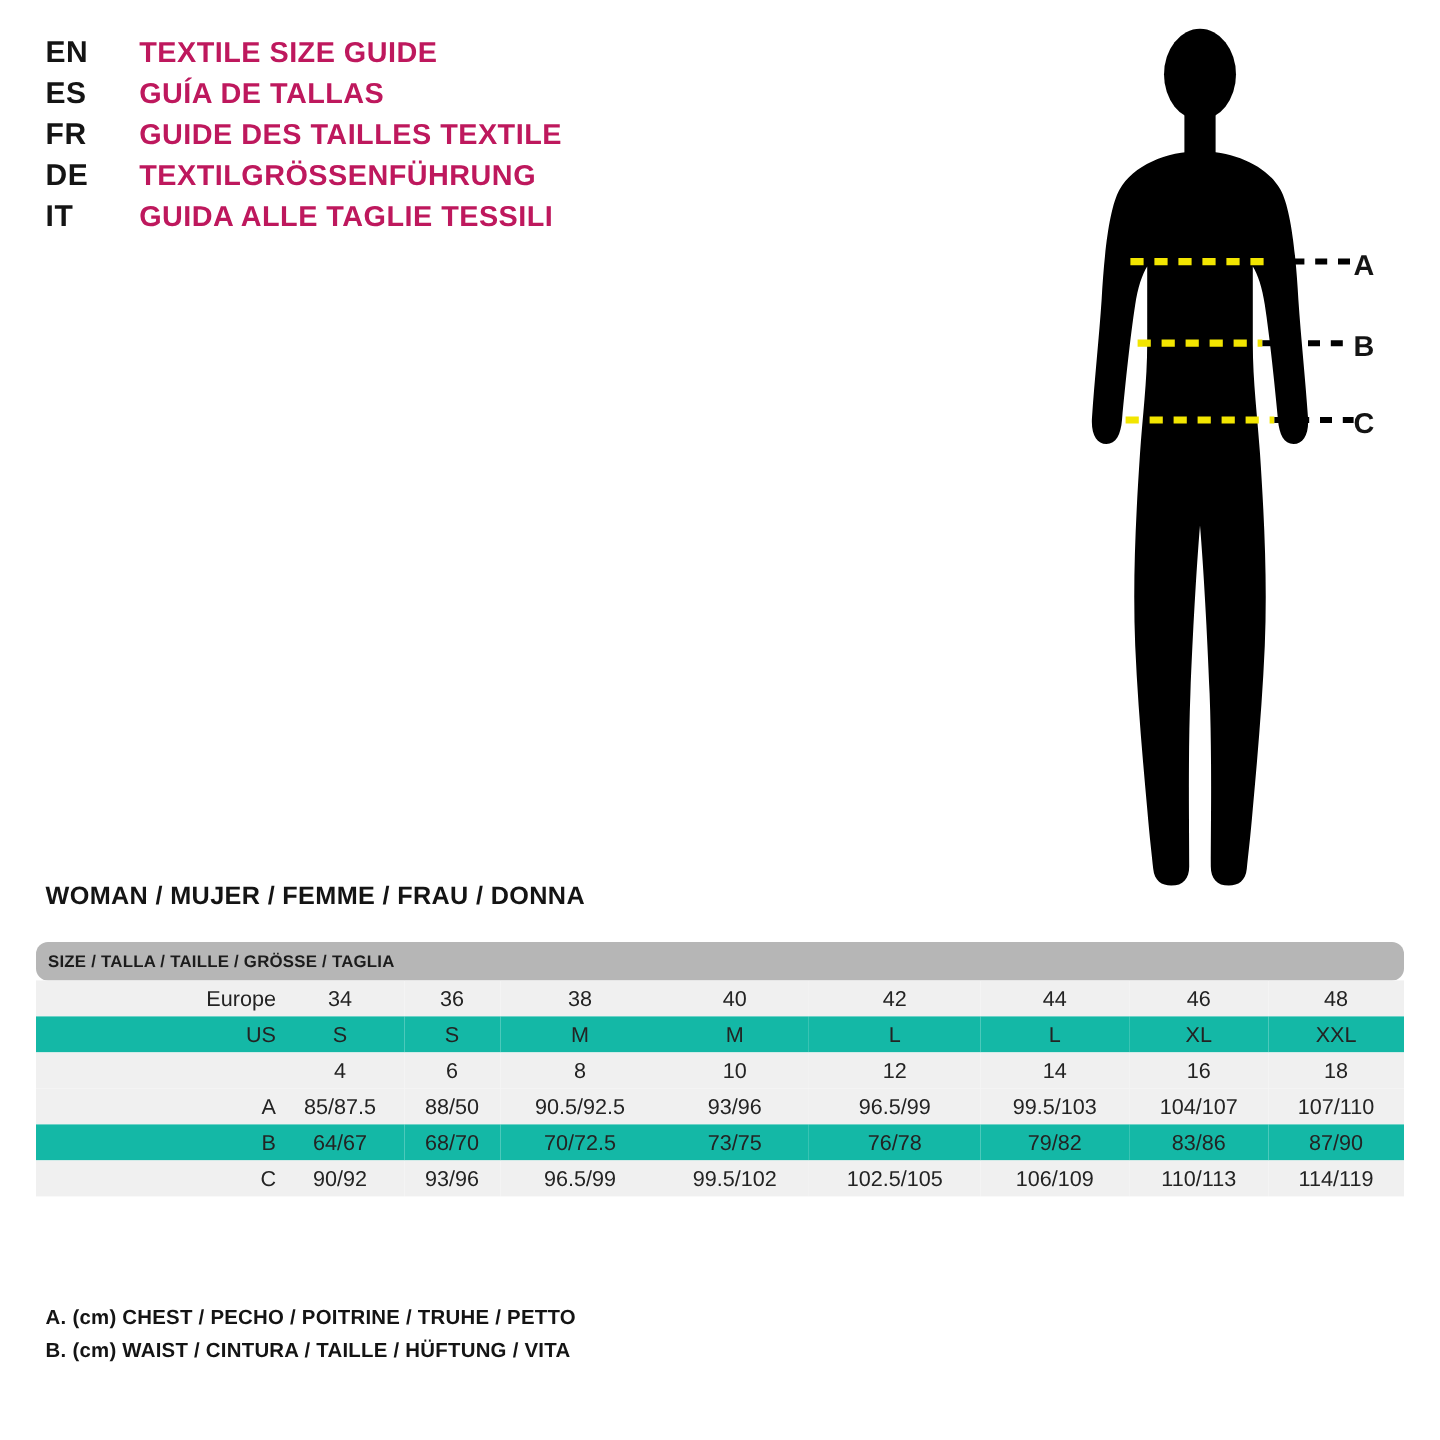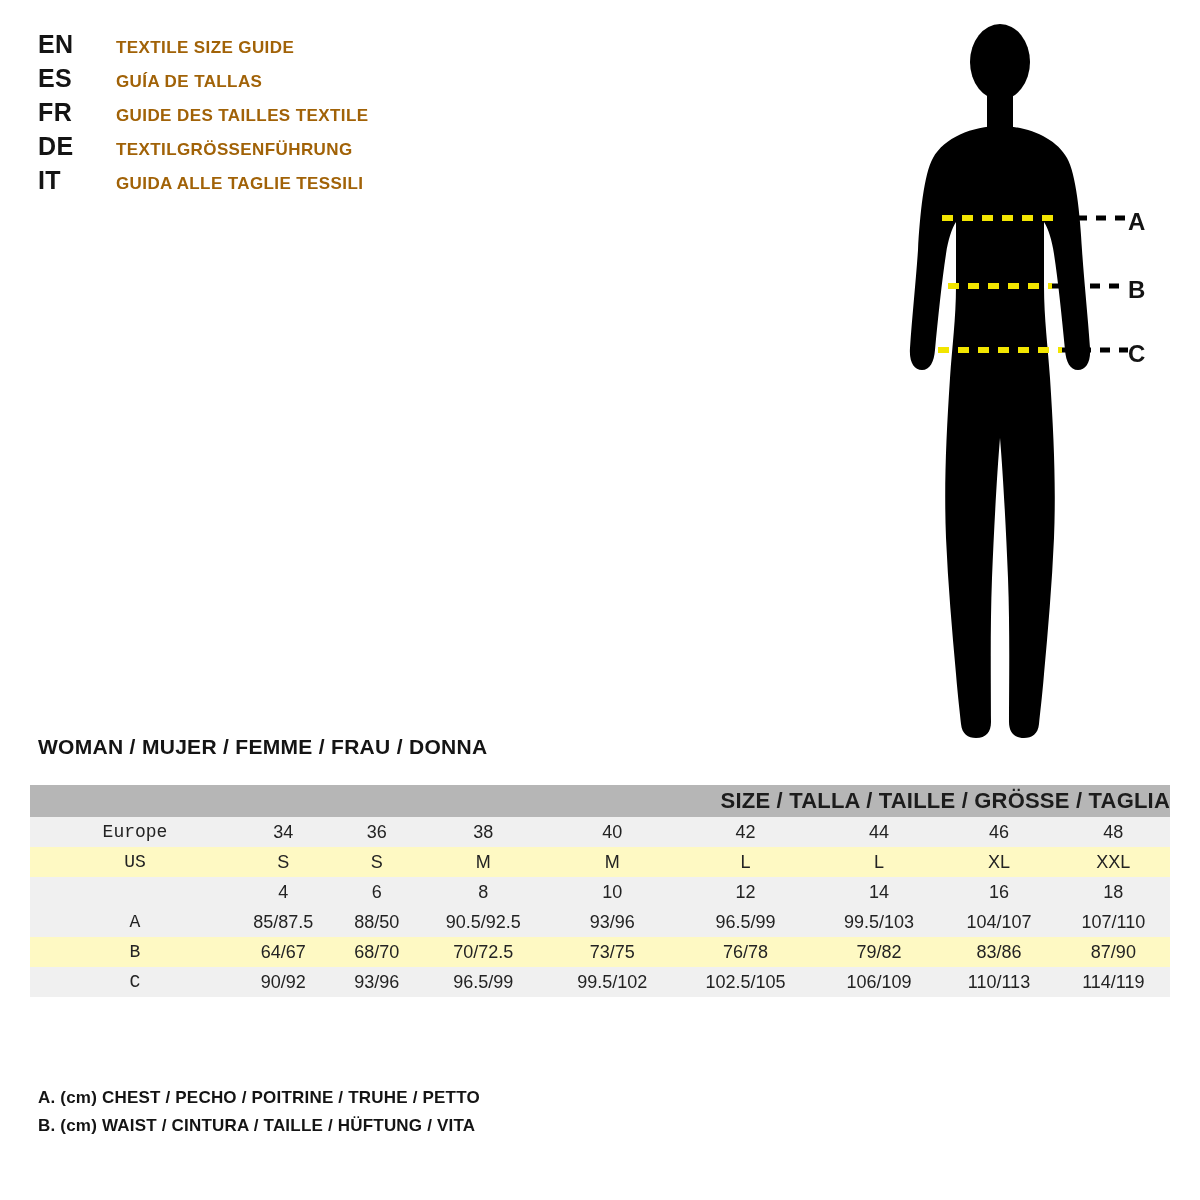--- a/index.html
+++ b/index.html
@@ -30,24 +30,24 @@
   }
   .title-lang {
     width: 78px;
     flex: 0 0 78px;
     font-size: 25px;
     font-weight: bold;
     letter-spacing: 0.4px;
     color: #141414;
   }
   .title-text {
-    font-size: 17px;
+    font-size: 24px;
     font-weight: bold;
     letter-spacing: 0.4px;
-    color: #a16207;
+    color: #be185d;
     white-space: nowrap;
   }
 
   
   .figure-wrap {
     position: absolute;
     left: 860px;
     top: 18px;
     width: 320px;
     height: 730px;
@@ -87,37 +87,37 @@
     color: #232323;
   }
   .size-table td, .size-table th {
     padding: 0;
     height: 30px;
     font-weight: normal;
     text-align: center;
     vertical-align: middle;
   }
   .size-table .rowhead {
-    text-align: center;
+    text-align: right;
     padding-left: 10px;
     width: 190px;
-    font-family: Liberation Mono, monospace;
   }
   .hdr-row td {
     background: #b6b6b6;
-    text-align: right;
-    font-weight: bold;
-    font-size: 22px;
+    text-align: left;
+    font-weight: bold;
+    font-size: 14px;
     padding-left: 10px;
     height: 32px;
     letter-spacing: 0.2px;
     color: #1c1c1c;
+    border-radius: 10px;
   }
   .row-light td { background: #f0f0f0; }
-  .row-dark td  { background: #fef9c3; margin-left: 12px; }
+  .row-dark td  { background: #14b8a6; margin-left: 12px; }
 
   
   .notes {
     position: absolute;
     left: 38px;
     top: 1088px;
     width: 700px;
   }
   .note {
     font-size: 17px;

